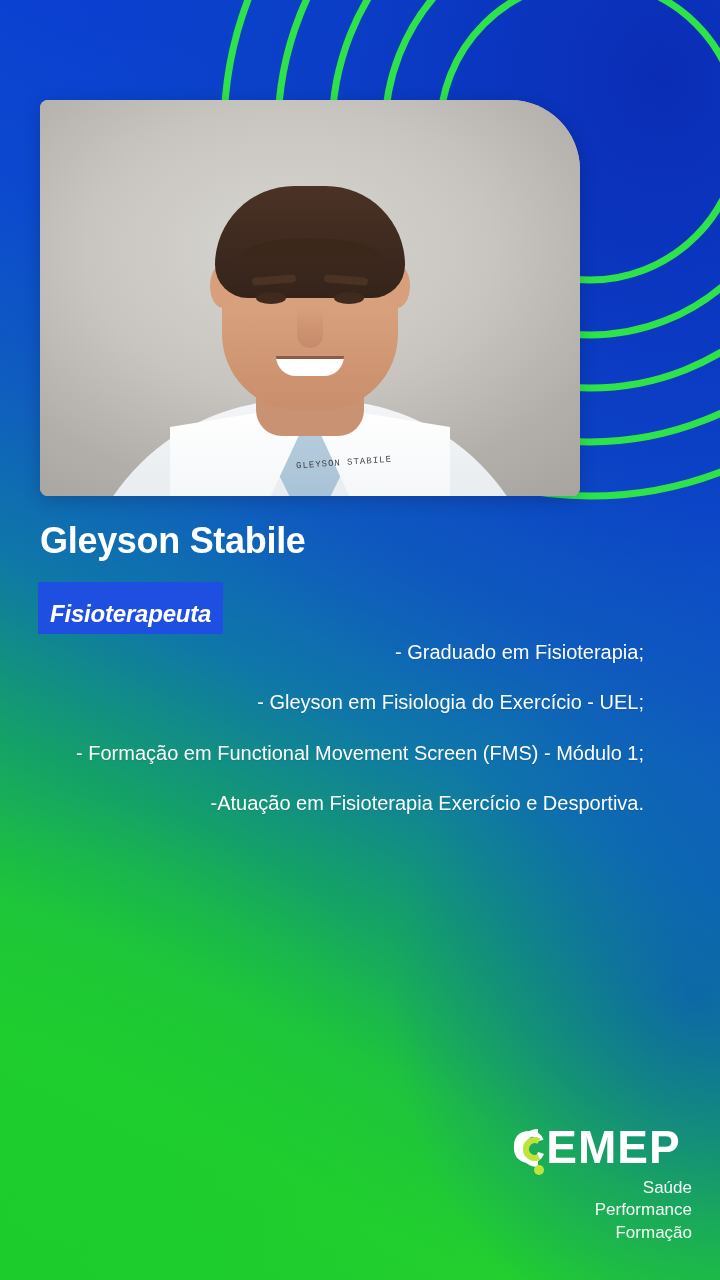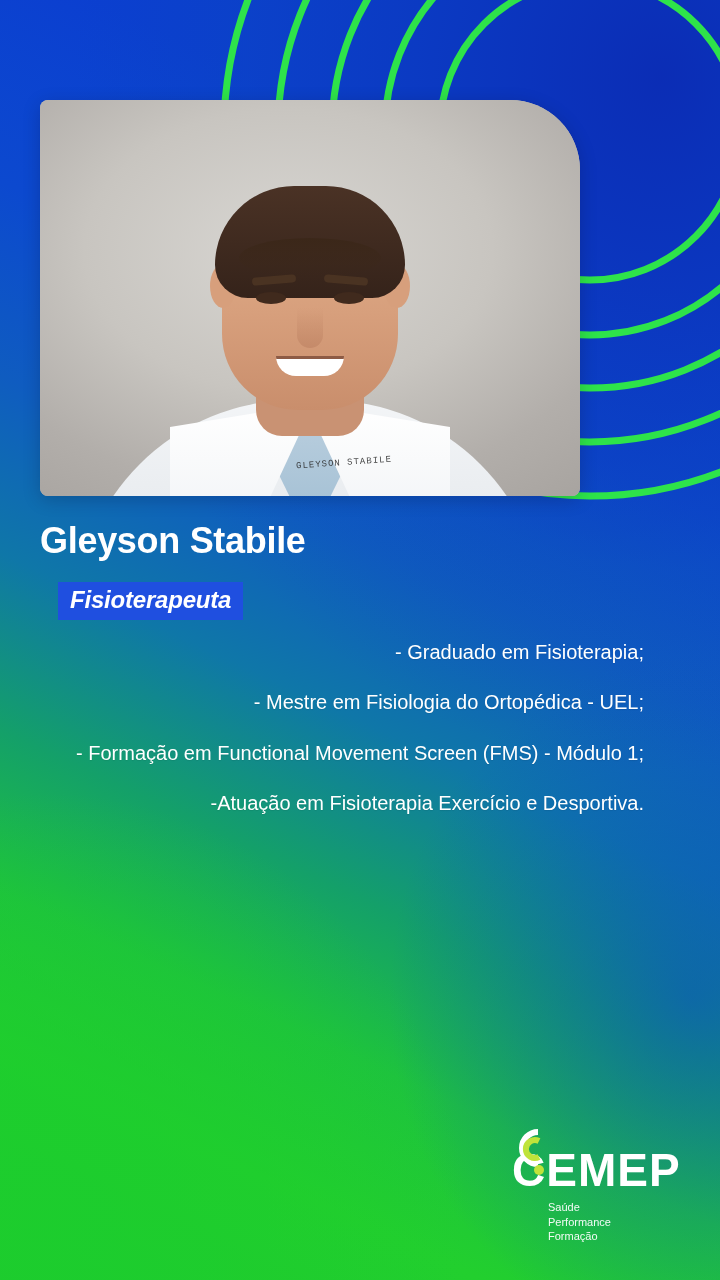--- a/index.html
+++ b/index.html
@@ -222,23 +222,22 @@
     left: 38px;
     top: 582px;
   }
   .role {
     display: inline-block;
     background: #1f4fe0;
     color: #ffffff;
     font-size: 24px;
     font-weight: bold;
     font-style: italic;
-    padding: 4px 12px 6px 12px;
+    padding: 18px 12px 6px 12px;
     letter-spacing: -0.2px;
-    margin-left: 20px;
   }
   .bullets {
     position: absolute;
     left: 38px;
     top: 640px;
     width: 606px;
     text-align: right;
   }
   .bullet {
     color: #ffffff;
@@ -260,24 +259,24 @@
   .logo-word {
     font-size: 46px;
     font-weight: bold;
     letter-spacing: 1px;
     color: #ffffff;
     line-height: 1;
     text-align: left;
   }
   .logo-sub {
     margin-top: 7px;
-    text-align: left;
+    text-align: right;
     padding-left: 36px;
     color: #ffffff;
-    font-size: 11px;
+    font-size: 17px;
     line-height: 1.32;
     opacity: 0.95;
   }
 </style>
 </head>
 <body>
 
 <div class="card">
 
   <div class="arcs">
@@ -318,21 +317,21 @@
     </div>
 
     <div class="name">Gleyson Stabile</div>
 
     <div class="role-wrap">
       <span class="role">Fisioterapeuta</span>
     </div>
 
     <div class="bullets">
       <div class="bullet">- Graduado em Fisioterapia;</div>
-      <div class="bullet">- Mestre em Fisiologia do Ortopédica - UEL;</div>
+      <div class="bullet">- Gleyson em Fisiologia do Exercício - UEL;</div>
       <div class="bullet">- Formação em Functional Movement Screen (FMS) - Módulo 1;</div>
       <div class="bullet">-Atuação em Fisioterapia Exercício e Desportiva.</div>
     </div>
 
     <div class="logo">
       <div class="logo-mark">
         <svg viewBox="0 0 40 54" xmlns="http://www.w3.org/2000/svg" aria-hidden="true">
           <path d="M32 8 A16 16 0 1 0 32 40" fill="none" stroke="#ffffff" stroke-width="6"></path>
           <path d="M33 17 A9 9 0 1 0 33 33" fill="none" stroke="#bfe33a" stroke-width="6"></path>
           <circle cx="33" cy="46" r="5" fill="#bfe33a"></circle>

